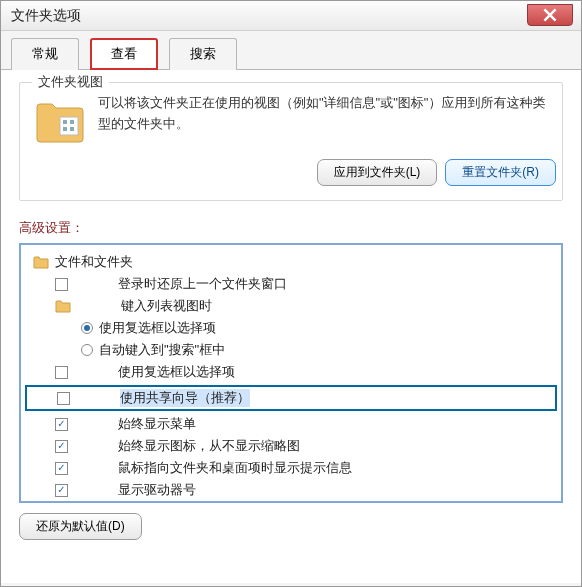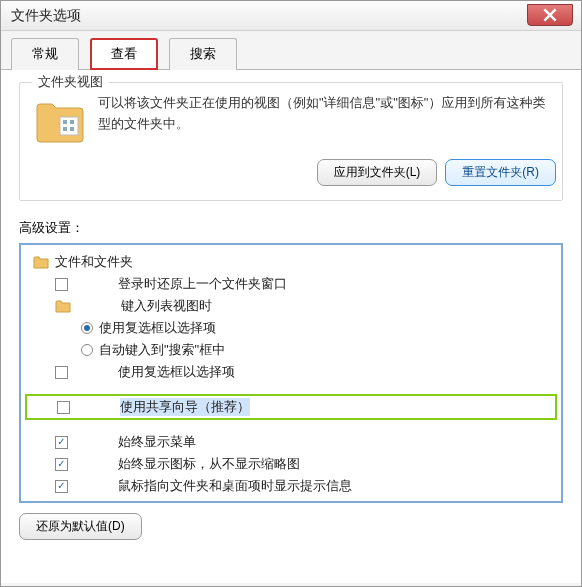--- a/index.html
+++ b/index.html
@@ -22,36 +22,36 @@
 .fieldset { border: 1px solid #d8d8d8; border-radius: 2px; padding: 10px 6px 14px 12px; position: relative; margin-top: 0; }
 .fieldset-legend { position: absolute; top: -10px; left: 12px; background: #fff; padding: 0 6px; font-size: 13px; color: #333; }
 .fieldset-row { display: flex; gap: 10px; align-items: flex-start; }
 .folder-icon-big { width: 56px; height: 56px; flex-shrink: 0; display: flex; align-items: center; justify-content: center; }
 .fieldset-desc { flex: 1; color: #333; line-height: 1.6; font-size: 13px; }
 .fieldset-buttons { display: flex; gap: 8px; justify-content: flex-end; margin-top: 10px; }
 
 .btn { padding: 4px 16px; border: 1px solid #9a9a9a; border-radius: 7px; background: linear-gradient(to bottom, #fdfdfd, #e8e8e8); font-size: 12px; cursor: default; min-width: 110px; text-align: center; }
 .btn.primary { border: 1.5px solid #3b8ee0; background: linear-gradient(to bottom, #f2f9ff, #dbeeff); color: #0b4a88; }
 
-.adv-label { margin-top: 18px; font-size: 13px; color: #000000; }
+.adv-label { margin-top: 18px; font-size: 13px; color: #7f1d1d; }
 
 .tree-box { margin-top: 6px; border: 2px solid #7fa9d4; background: #fff; height: 260px; overflow: hidden; padding: 6px 4px 0 4px; position: relative; }
 
 .tree-item { display: flex; align-items: center; padding: 2px 0 2px 0; white-space: nowrap; }
 .ind0 { padding-left: 8px; }
 .ind1 { padding-left: 30px; gap: 44px; }
 .ind2 { padding-left: 56px; }
 .tree-item .cb { width: 13px; height: 13px; margin-right: 6px; border: 1px solid #888; background: #fff; display: inline-flex; align-items: center; justify-content: center; flex-shrink: 0; }
 .tree-item .cb.checked::after { content: "✓"; font-size: 10px; color: #2a6ab0; line-height: 1; }
 .tree-item .radio { width: 12px; height: 12px; margin-right: 6px; border: 1px solid #888; border-radius: 50%; background: #fff; display: inline-flex; align-items: center; justify-content: center; flex-shrink: 0; }
 .tree-item .radio.selected::after { content: ""; width: 6px; height: 6px; border-radius: 50%; background: #2a6ab0; }
 .tree-item .fi { width: 16px; height: 16px; margin-right: 6px; flex-shrink: 0; }
 .tree-item .label { font-size: 13px; color: #222; }
 .tree-item.sel .label { background: #d0e4fb; }
-.red-box { border: 2px solid #84cc16; margin: 11px 0; }
+.red-box { border: 2px solid #0369a1; margin: 2px 0; }
 
 .bottom-row { display: flex; justify-content: flex-start; margin-top: 10px; }
 
 .folder-svg { fill: #f2c268; stroke: #caa048; stroke-width: 1; }
 </style>
 </head>
 <body>
 
 <div class="window">
 

